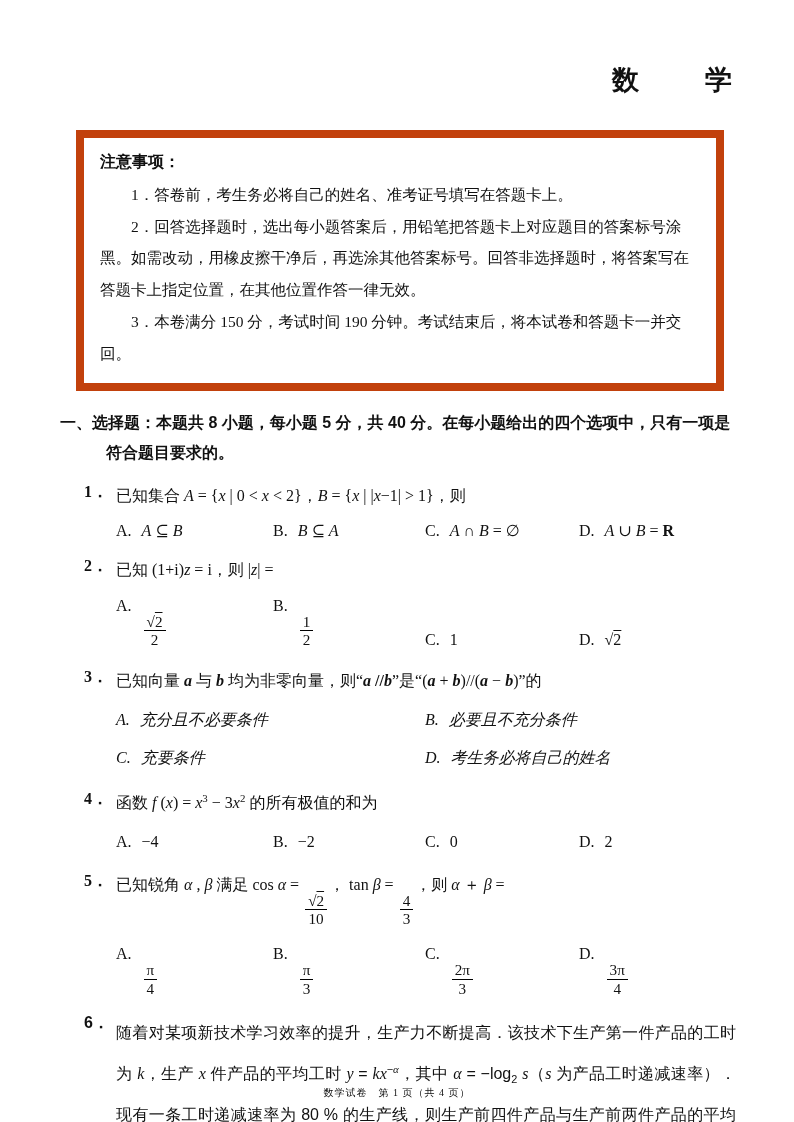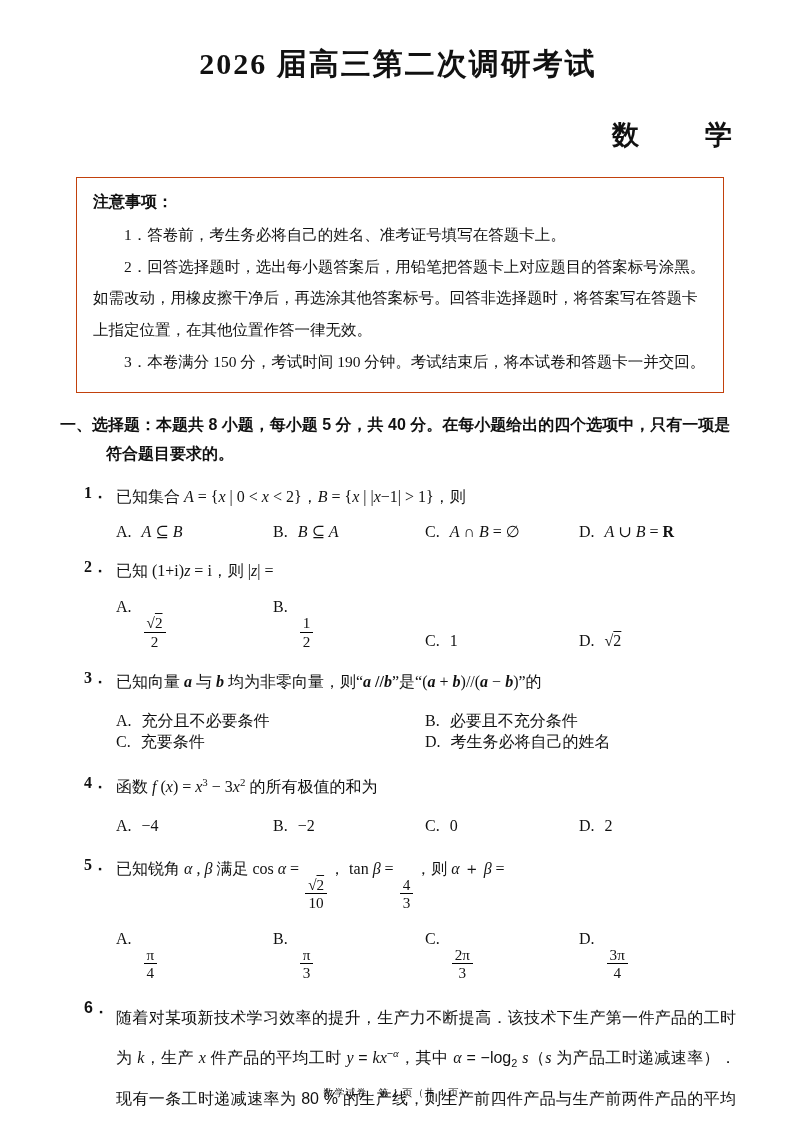--- a/index.html
+++ b/index.html
@@ -14,41 +14,41 @@
   .doc-title{
     text-align:center;font-size:30px;font-weight:700;letter-spacing:2px;
     margin-top:14px;
   }
   .doc-subject{
     text-align:right;font-size:27px;font-weight:700;letter-spacing:4px;
     margin-top:32px;
   }
 
   .notice-box{
-    border:1px solid #c2410c;
-    margin:24px 12px 0 16px;
+    border:8px solid #c2410c;
+    margin:32px 12px 0 16px;
     padding:8px 16px 14px 16px;
     font-size:15.5px;line-height:2.05;
   }
   .notice-heading{font-weight:700;font-size:16px;}
   .notice-item{text-indent:2em;margin:0;}
 
   .section-heading{
     margin-top:17px;
     font-size:16px;font-weight:700;line-height:1.85;
     font-family:"Liberation Sans","DejaVu Sans",sans-serif;
     padding-left:46px;text-indent:-46px;
   }
 
   .question{position:relative;padding-left:56px;font-size:16px;}
   .qnum{position:absolute;left:24px;top:0;font-weight:700;}
   .stem{line-height:1.7;}
   .options{display:grid;align-items:end;}
   .cols4{grid-template-columns:157px 152px 154px 1fr;}
-  .cols2{grid-template-columns:309px 1fr;}
+  .cols2{grid-template-columns:309px 1fr;row-gap:17px;font-style:italic;}
   .opt-label{margin-right:10px;}
 
   .q1{margin-top:14px;} .q1 .options{margin-top:12px;}
   .q2{margin-top:16px;} .q2 .options{margin-top:14px;}
   .q3{margin-top:18px;} .q3 .options{margin-top:16px;}
   .q4{margin-top:20px;} .q4 .options{margin-top:16px;}
   .q5{margin-top:20px;} .q5 .options{margin-top:18px;}
   .q6{margin-top:16px;}
   .q6 .stem{line-height:2.55;text-align:justify;}
   .q6 .qnum{font-family:"Liberation Sans","DejaVu Sans",sans-serif;}
@@ -68,21 +68,20 @@
   .footer{
     position:absolute;left:0;right:0;bottom:22px;
     text-align:center;font-size:10px;letter-spacing:1px;
   }
 </style>
 </head>
 <body>
 
 <div class="page">
 
-  <div class="doc-title">2026 届高三第二次调研考试</div>
   <div class="doc-subject">数　　学</div>
 
   <div class="notice-box">
     <div class="notice-heading">注意事项：</div>
     <p class="notice-item">1．答卷前，考生务必将自己的姓名、准考证号填写在答题卡上。</p>
     <p class="notice-item">2．回答选择题时，选出每小题答案后，用铅笔把答题卡上对应题目的答案标号涂黑。如需改动，用橡皮擦干净后，再选涂其他答案标号。回答非选择题时，将答案写在答题卡上指定位置，在其他位置作答一律无效。</p>
     <p class="notice-item">3．本卷满分 150 分，考试时间 190 分钟。考试结束后，将本试卷和答题卡一并交回。</p>
   </div>
 
   <div class="section-heading">一、选择题：本题共 8 小题，每小题 5 分，共 40 分。在每小题给出的四个选项中，只有一项是符合题目要求的。</div>

